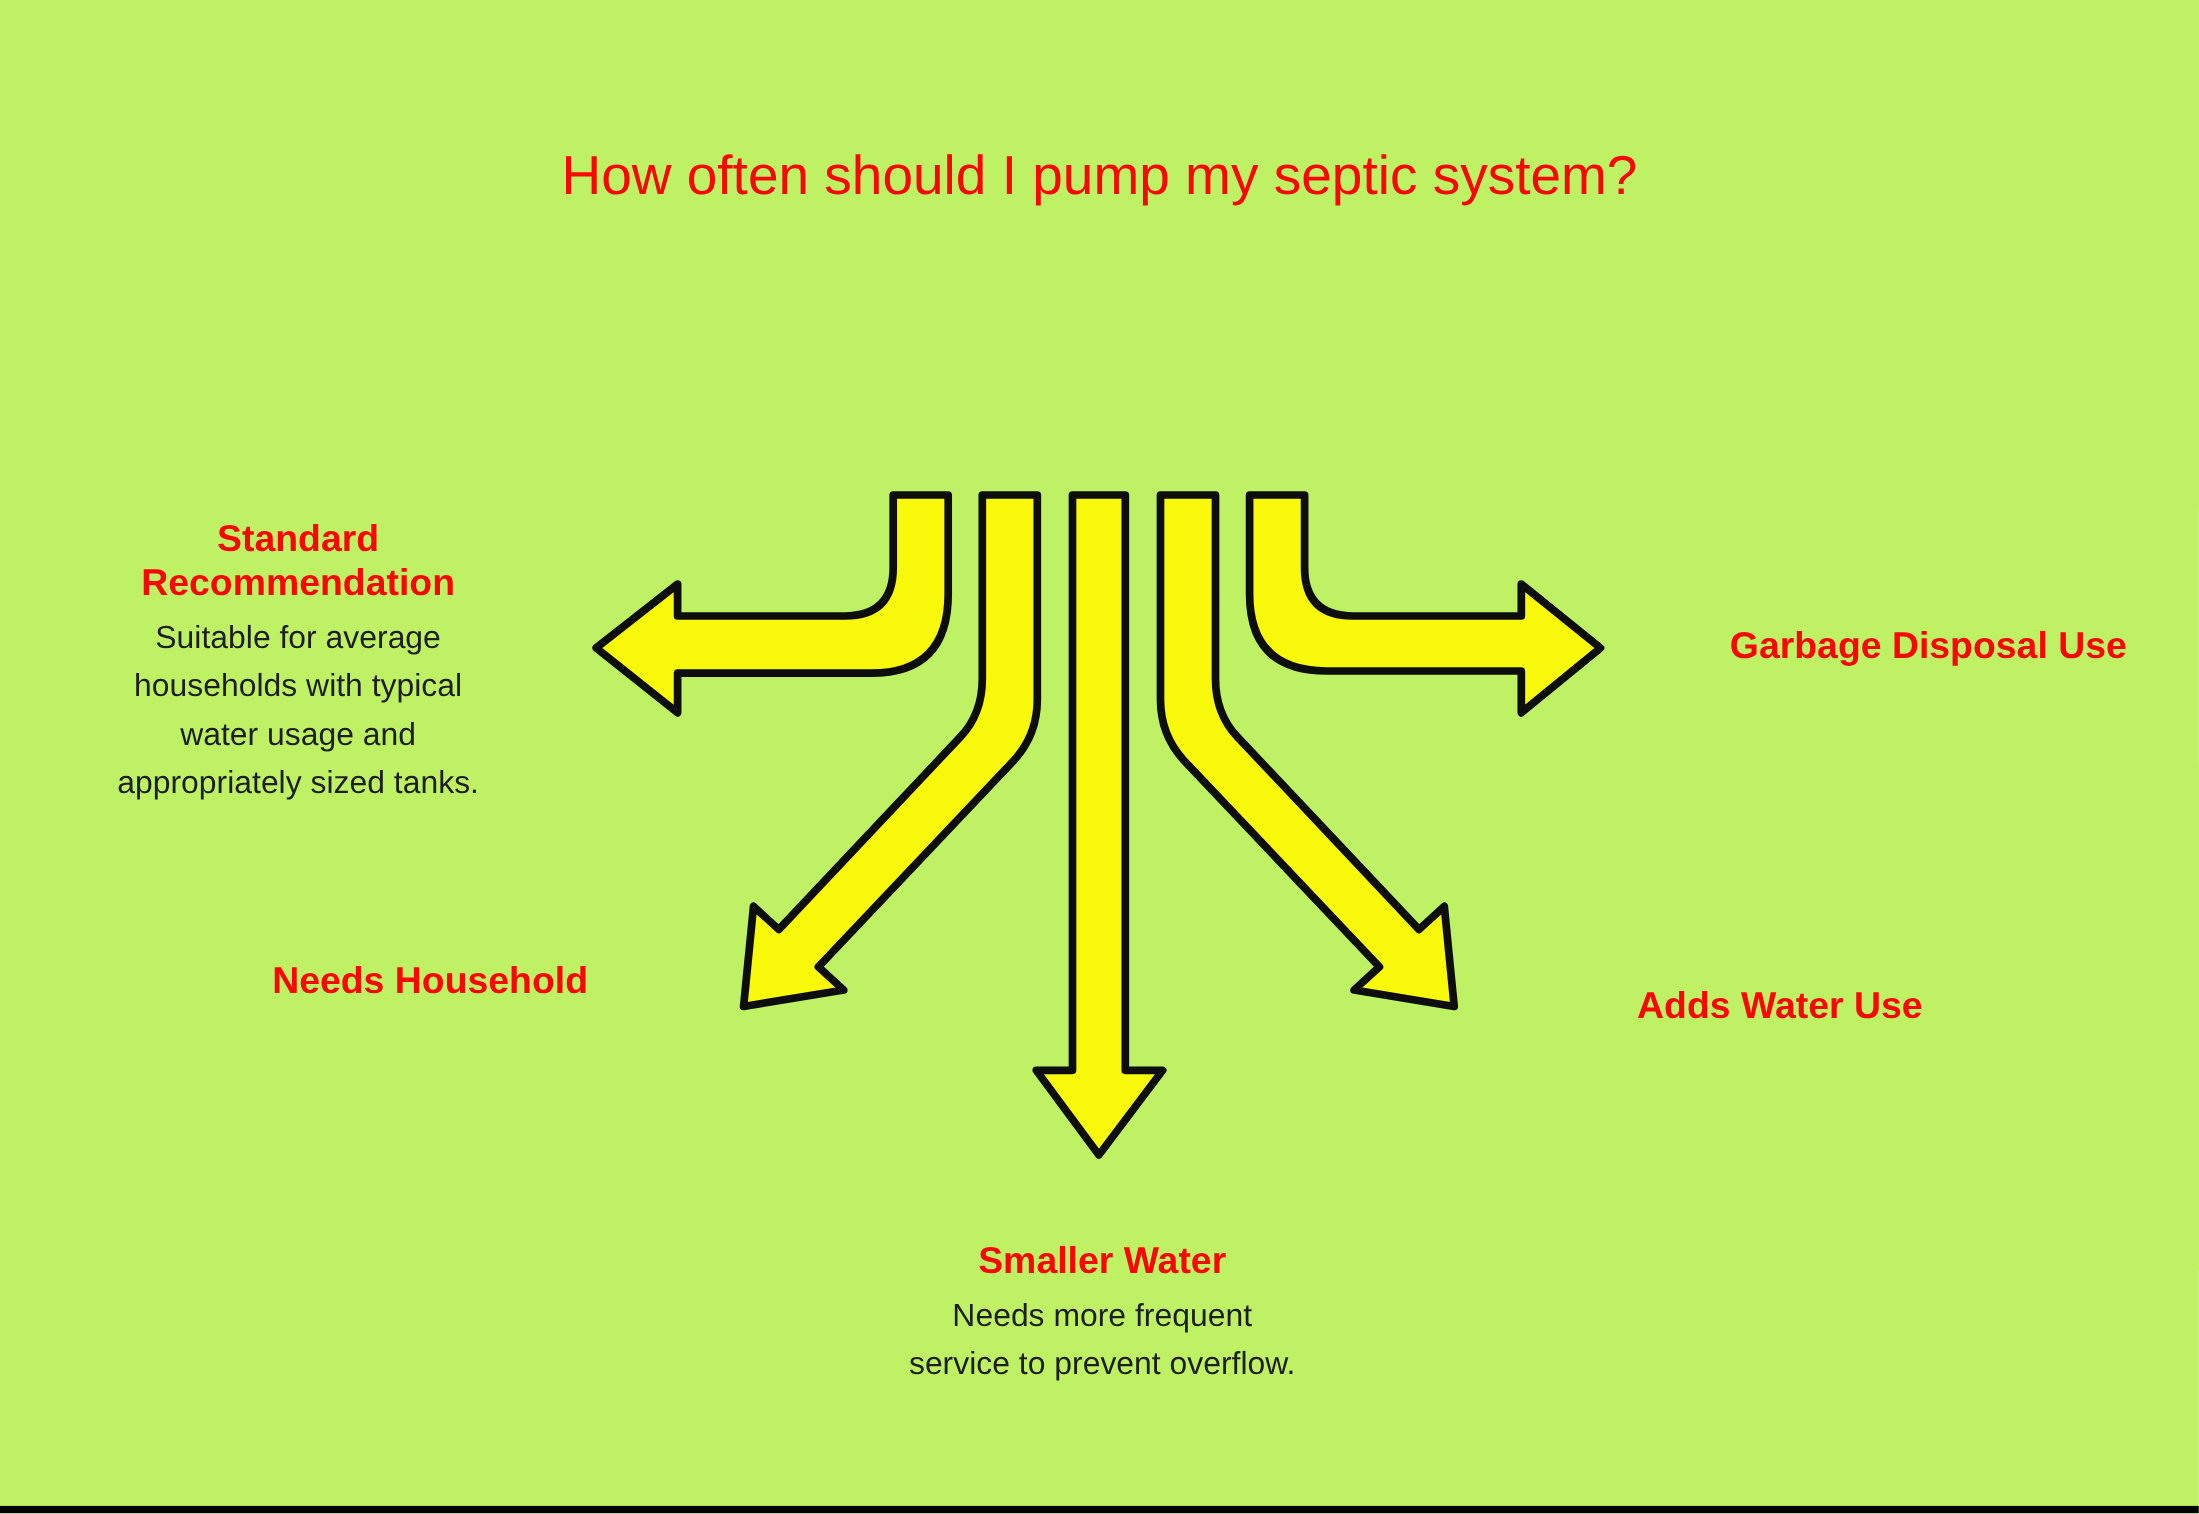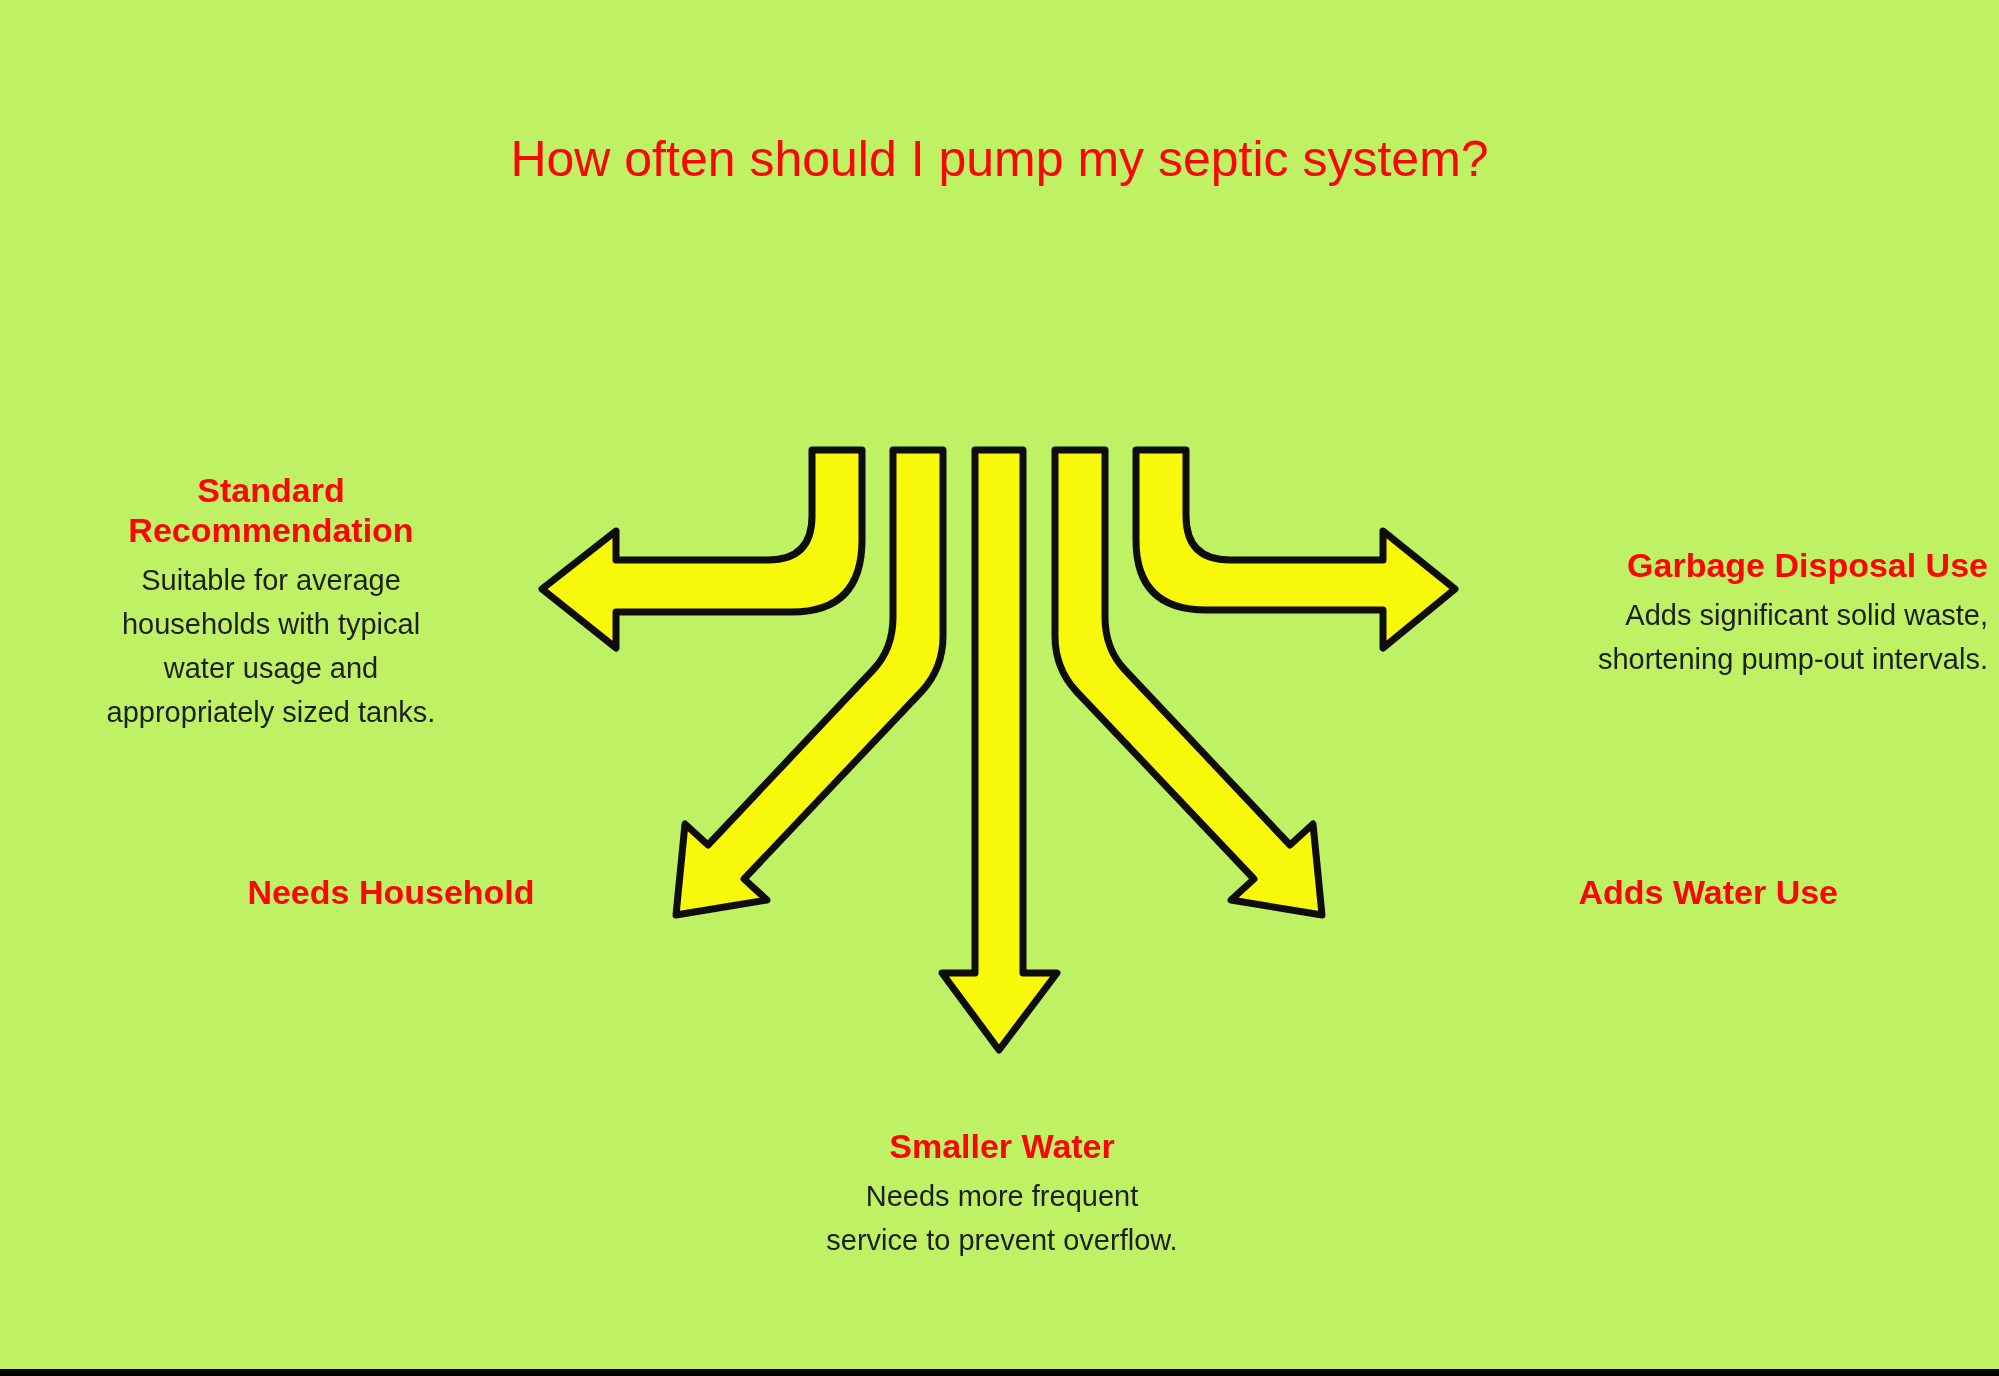--- a/index.html
+++ b/index.html
@@ -50,21 +50,21 @@
   }
   .node-body {
     font-size: 29px;
     line-height: 44px;
     font-weight: 400;
     color: #1e1e1e;
     margin-top: 8px;
     white-space: pre-line;
   }
   .align-right  { text-align: center; }
-  .align-left   { text-align: right; }
+  .align-left   { text-align: center; margin-top: 22px; }
   .align-center { text-align: center; }
 
   .node-standard  { left: 60px;   top: 470px;  width: 422px; }
   .node-garbage   { left: 1518px; top: 545px;  width: 470px; }
   .node-larger    { left: 180px;  top: 872px;  width: 422px; }
   .node-heavy     { left: 1398px; top: 872px;  width: 440px; }
   .node-smaller   { left: 752px;  top: 1126px; width: 500px; }
 
   .footer-bar {
     position: absolute;
@@ -99,22 +99,20 @@
     <div class="node-heading">Standard
 Recommendation</div>
     <div class="node-body">Suitable for average
 households with typical
 water usage and
 appropriately sized tanks.</div>
   </div>
 
   <div class="node node-garbage align-left">
     <div class="node-heading">Garbage Disposal Use</div>
-    <div class="node-body">Adds significant solid waste,
-shortening pump-out intervals.</div>
   </div>
 
   <div class="node node-larger align-right">
     <div class="node-heading">Needs Household</div>
   </div>
 
   <div class="node node-heavy align-left">
     <div class="node-heading">Adds Water Use</div>
   </div>
 

